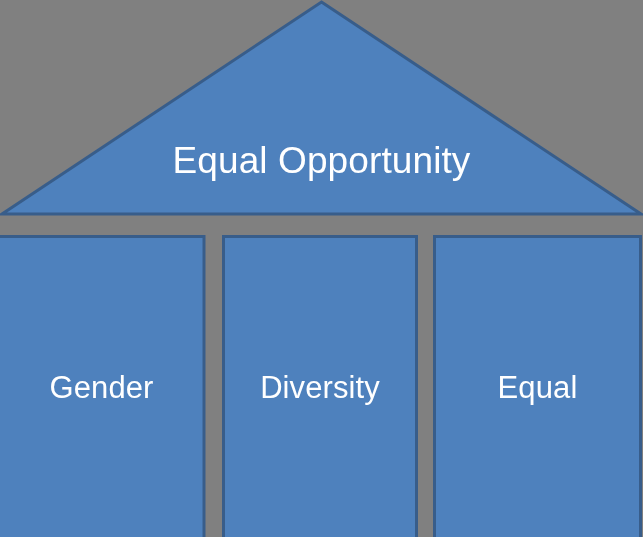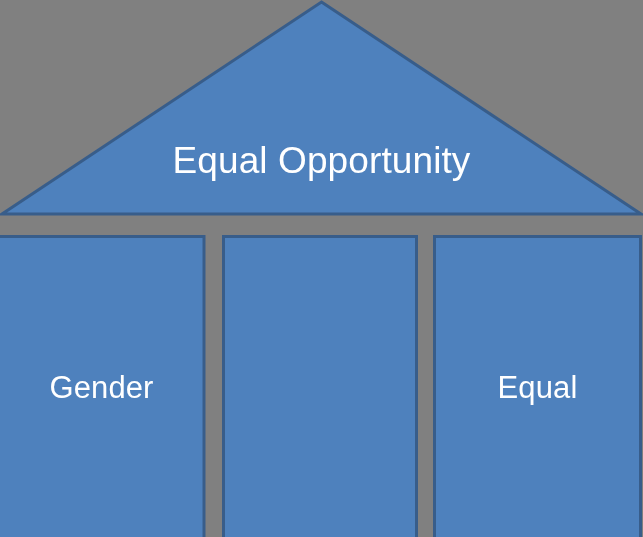--- a/index.html
+++ b/index.html
@@ -69,16 +69,17 @@
   </div>
 
   <div id="pillars-layer">
     <svg class="shape-svg" width="643" height="537" viewBox="0 0 643 537">
       <rect x="-8" y="236.5" width="212" height="303" fill="#4E81BD" stroke="#385D8A" stroke-width="3"></rect>
       <rect x="223.5" y="236.5" width="193" height="303" fill="#4E81BD" stroke="#385D8A" stroke-width="3"></rect>
       <rect x="434.5" y="236.5" width="206" height="303" fill="#4E81BD" stroke="#385D8A" stroke-width="3"></rect>
     </svg>
 
     <div class="shape-label pillar-label" id="pillar-label-0">Gender</div>
+    <div class="shape-label pillar-label" id="pillar-label-1">Diversity</div>
     <div class="shape-label pillar-label" id="pillar-label-2">Equal</div>
   </div>
 
 </div>
 
 </body></html>

